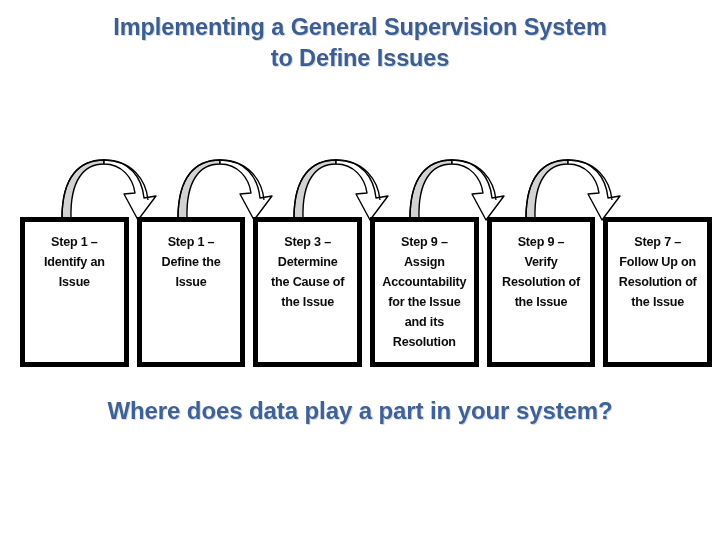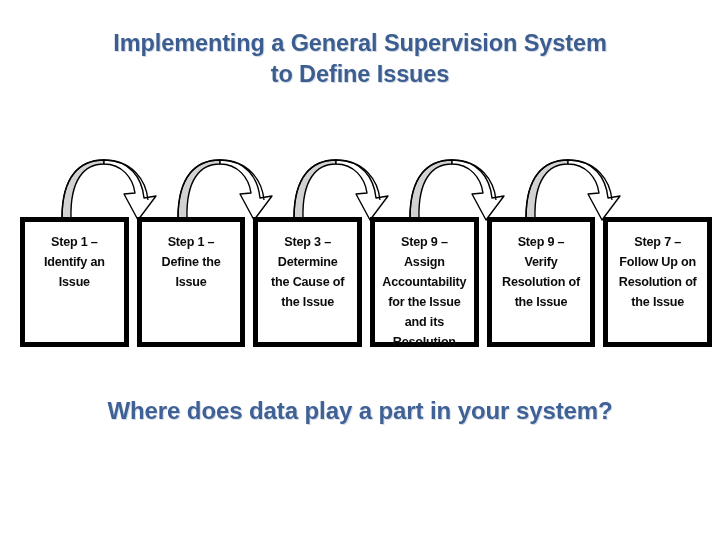--- a/index.html
+++ b/index.html
@@ -21,21 +21,21 @@
     inset: 0;
     width: 720px;
     height: 540px;
     background: #ffffff;
   }
 
   
   #title {
     position: absolute;
     left: 40px;
-    top: 28px;
+    top: 12px;
     width: 640px;
     text-align: center;
     font-size: 23.5px;
     font-weight: bold;
     line-height: 31px;
     color: #3c5d8f;
     letter-spacing: -0.1px;
     text-shadow: 1px 1px 0 rgba(170,185,205,0.55);
   }
 
@@ -52,21 +52,21 @@
     width: 720px;
     height: 82px;
   }
 
   
   #steps-row {
     position: absolute;
     left: 20px;
     top: 217px;
     width: 692px;
-    height: 130px;
+    height: 150px;
     display: flex;
     gap: 8px;
     border-radius: 7px;
   }
   .step-box {
     flex: 1 1 0;
     border: 5px solid #000000;
     background: #ffffff;
     box-sizing: border-box;
     padding: 10px 4px 4px 4px;

